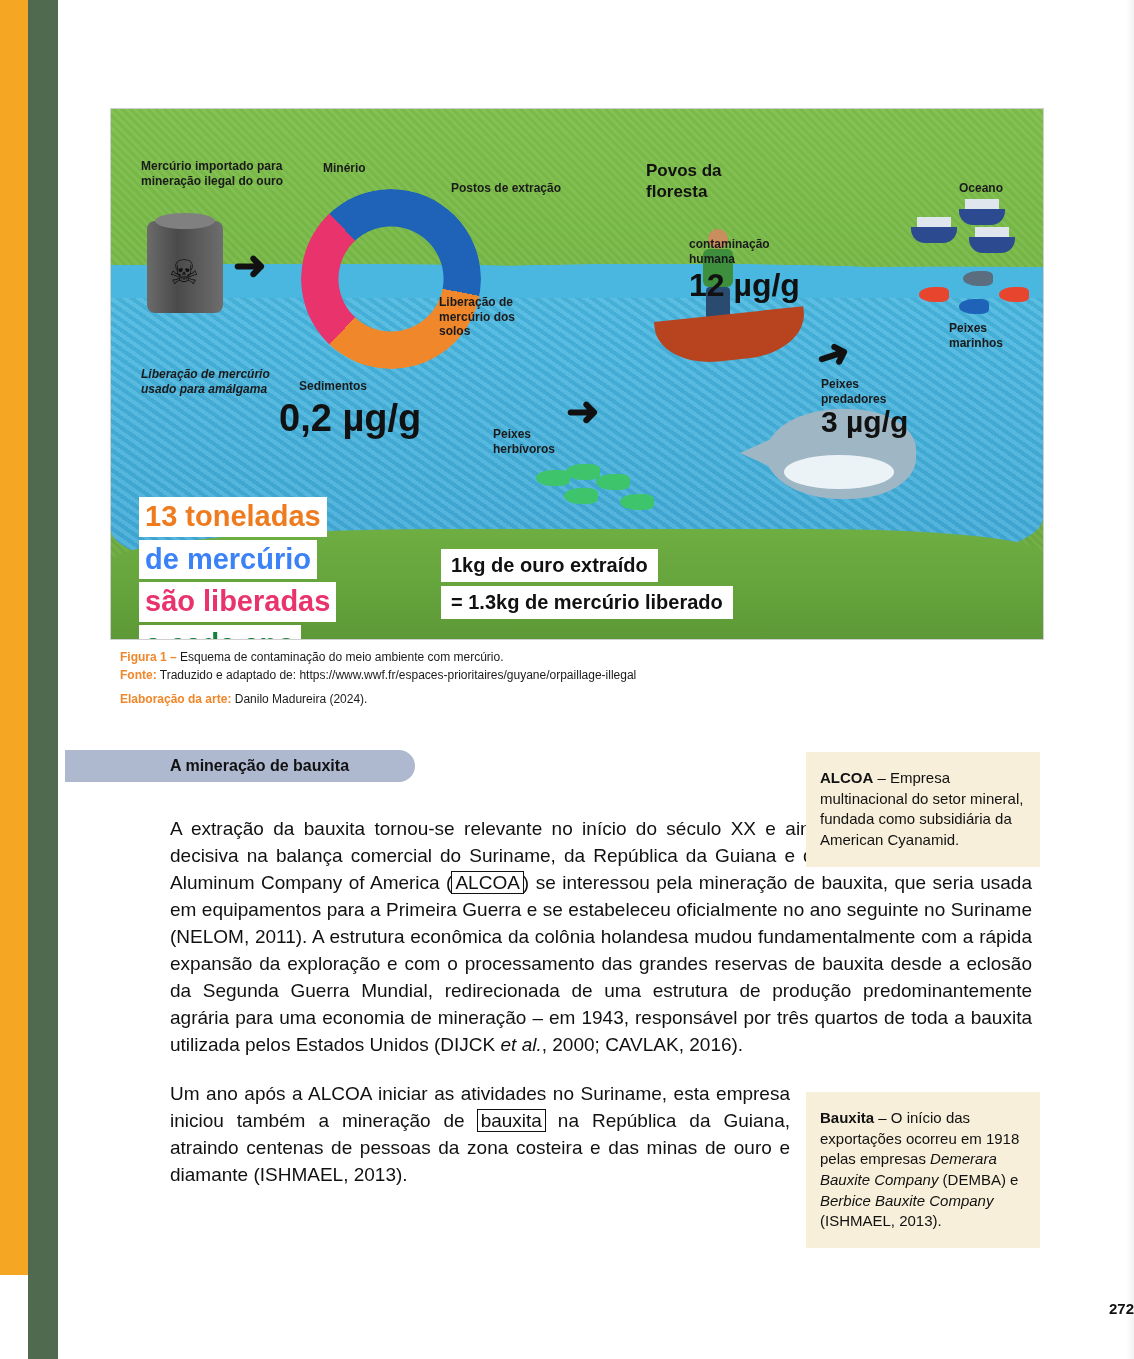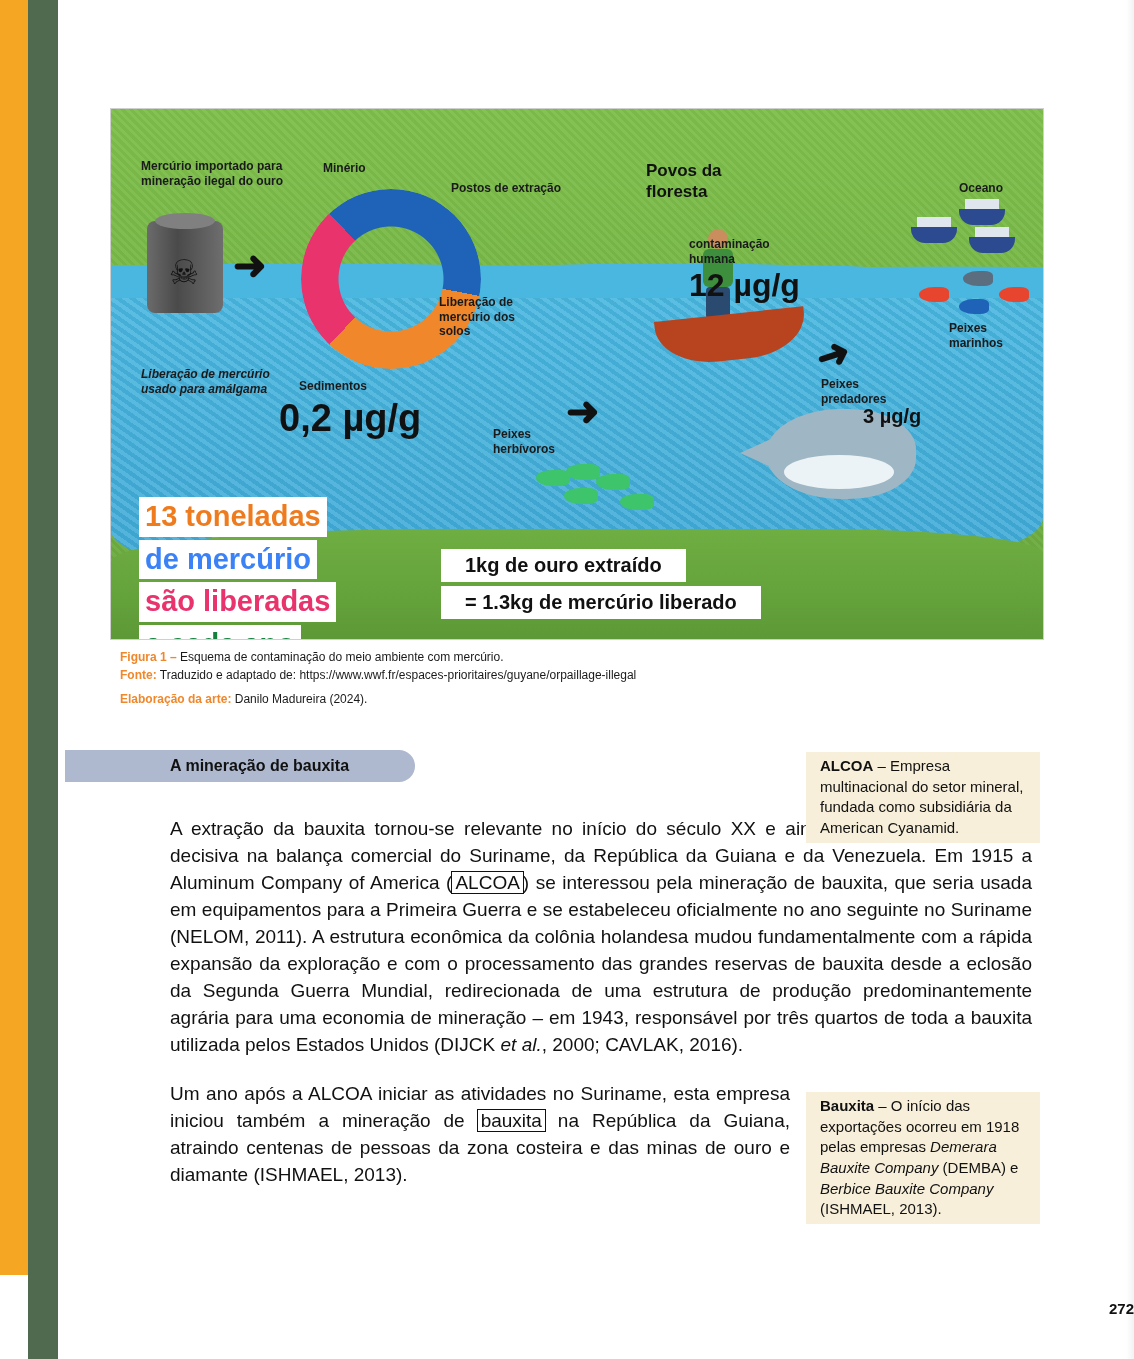--- a/index.html
+++ b/index.html
@@ -89,21 +89,21 @@
   }
   .badge-13 span{background:#ffffff;padding:1px 6px;display:inline-block;margin-bottom:3px;}
   .c-orange{color:#ef7b1f;}
   .c-green{color:#3b82f6;}
   .c-pink{color:#e8336d;}
   .c-blue{color:#15803d;text-decoration:underline;}
   .note-box{
     position:absolute;left:330px;top:440px;
     font-size:20px;font-weight:bold;line-height:1.45;color:#111;
   }
-  .note-box span{background:#ffffff;padding:2px 24px;display:inline-block;margin-bottom:4px;}
+  .note-box span{background:#ffffff;padding:2px 10px;display:inline-block;margin-bottom:4px;}
 
   .caption{position:absolute;left:110px;top:648px;width:900px;font-size:12px;line-height:1.5;color:#1a1a1a;margin-left:10px;}
   .caption .lbl{color:#f0872a;font-weight:bold;}
 
   .section-tab{
     position:absolute;left:65px;top:750px;width:350px;height:32px;
     background:#aeb8cf;border-radius:0 16px 16px 0;
   }
   .section-tab span{
     position:absolute;left:105px;top:7px;font-size:16px;font-weight:bold;color:#111;
@@ -112,21 +112,21 @@
   .body-text{
     position:absolute;left:170px;top:816px;width:862px;
     font-size:19px;line-height:1.42;text-align:justify;color:#111;
   }
   .body-text p{margin:0 0 22px 0;}
   .p1{width:862px;}
   .hl{background:#ffffff;outline:1px solid #111;padding:0 3px;}
   .p2{width:620px;}
 
   .glossary{
-    position:absolute;background:#f7efd9;padding:4px 14px;
+    position:absolute;background:#f7efd9;padding:16px 14px;
     font-size:15px;line-height:1.38;color:#111;
   }
   .gl1{left:806px;top:752px;width:206px;}
   .gl2{left:806px;top:1092px;width:206px;}
   .glossary b{font-weight:bold;}
   .glossary i{font-style:italic;}
 
   .pagenum{position:absolute;left:0;top:1300px;width:1134px;text-align:right;font-size:15px;font-weight:bold;color:#111;}
   .shadow-right{position:absolute;right:0;top:0;width:8px;height:1359px;background:linear-gradient(90deg,rgba(0,0,0,0),rgba(0,0,0,.05));}
 </style>
@@ -189,21 +189,21 @@
     <div class="fig-label" style="left:848px;top:72px;">Oceano</div>
     <div class="fig-label" style="left:578px;top:128px;width:130px;">contaminação humana</div>
     <div class="fig-big" style="left:578px;top:158px;font-size:32px;">12 µg/g</div>
     <div class="fig-label" style="left:328px;top:170px;width:110px;margin-top:16px;">Liberação de mercúrio dos solos</div>
     <div class="fig-label" style="left:30px;top:258px;width:150px;font-style:italic;">Liberação de mercúrio usado para amálgama</div>
     <div class="fig-label" style="left:188px;top:270px;">Sedimentos</div>
     <div class="fig-big" style="left:168px;top:288px;font-size:38px;">0,2 µg/g</div>
     <div class="fig-label" style="left:382px;top:318px;width:80px;">Peixes herbívoros</div>
     <div class="fig-label" style="left:838px;top:212px;width:80px;">Peixes marinhos</div>
     <div class="fig-label" style="left:710px;top:268px;width:100px;">Peixes predadores</div>
-    <div class="fig-big" style="left:752px;top:296px;font-size:20px;">3 µg/g</div>
+    <div class="fig-big" style="left:710px;top:296px;font-size:30px;">3 µg/g</div>
 
     <div class="badge-13">
       <span class="c-orange">13 toneladas</span><br>
       <span class="c-green">de  mercúrio</span><br>
       <span class="c-pink">são liberadas</span><br>
       <span class="c-blue">a cada ano</span>
     </div>
 
     <div class="note-box">
       <span>1kg de ouro extraído</span><br>

